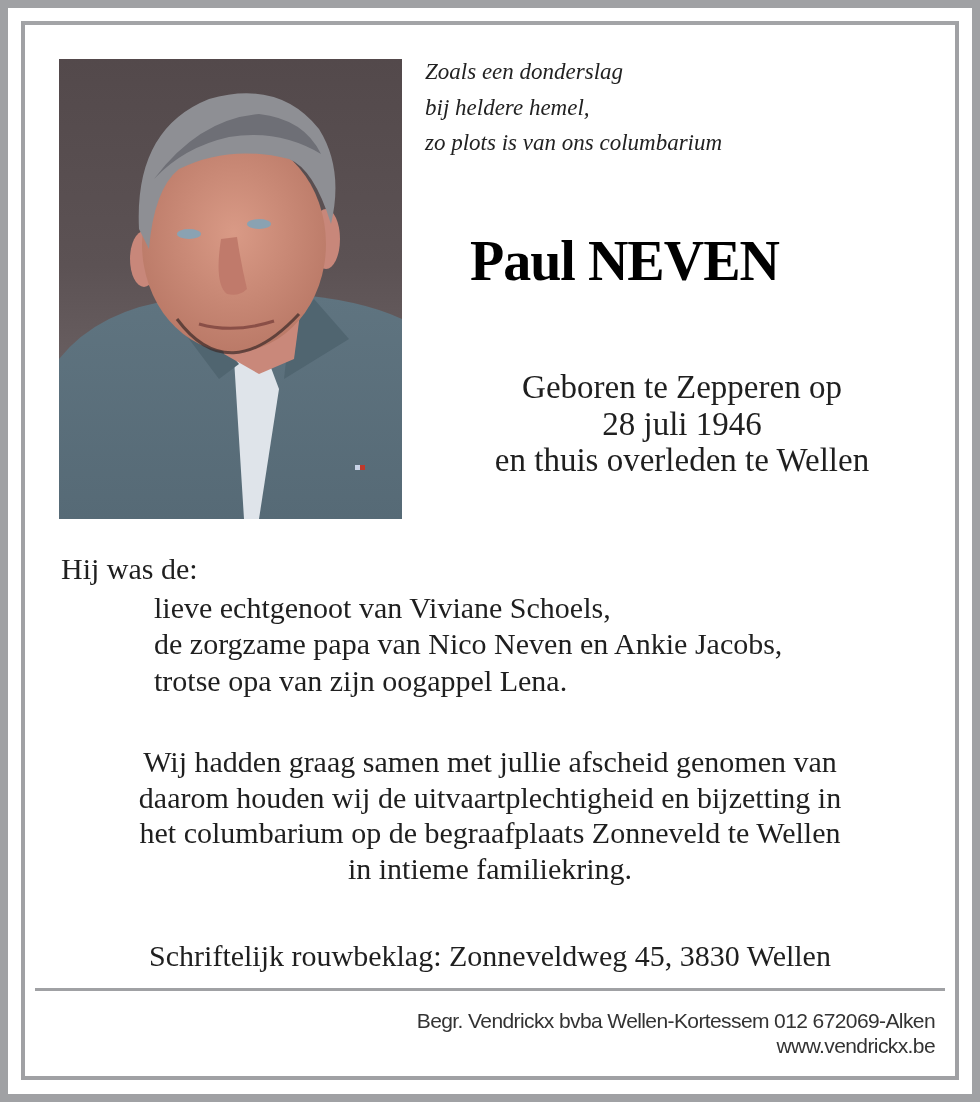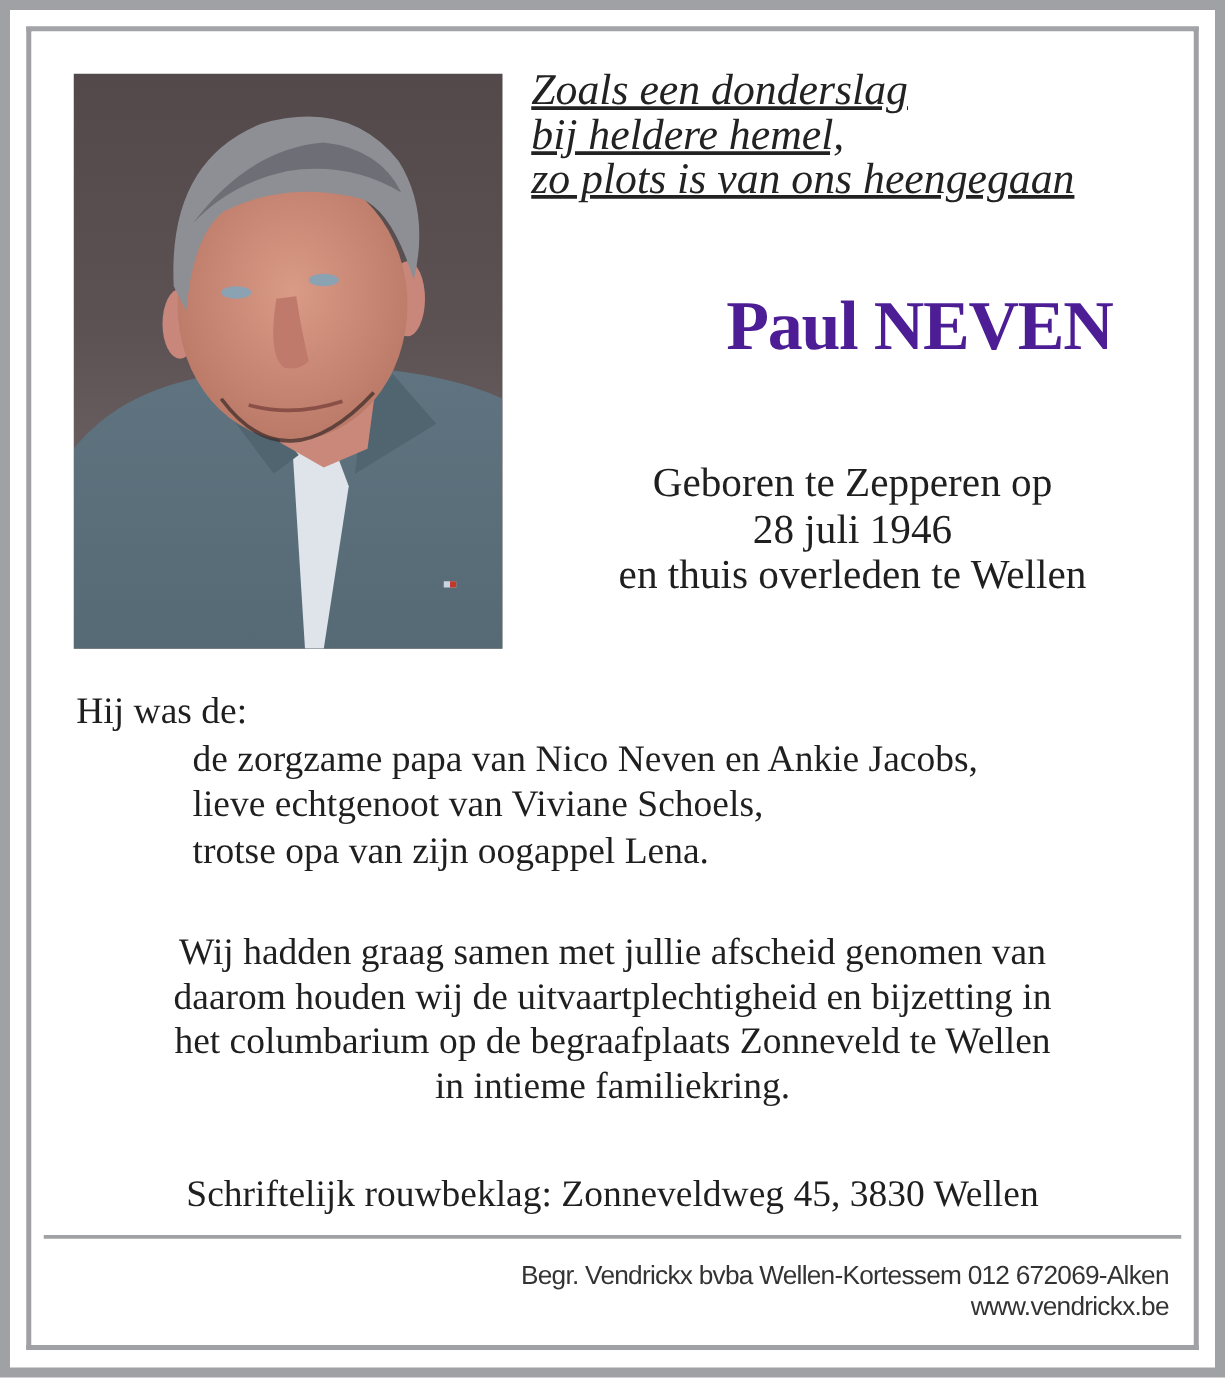--- a/index.html
+++ b/index.html
@@ -20,26 +20,26 @@
   }
   .photo {
     position: absolute; left: 59px; top: 59px; width: 343px; height: 460px;
     overflow: hidden;
     background: linear-gradient(180deg, #53494b 0%, #5c5254 45%, #6a6062 70%, #5e6468 100%);
   }
   .photo svg { display: block; }
   .poem {
     position: absolute; left: 425px; top: 54px; width: 500px;
     font-family: "Liberation Serif", "DejaVu Serif", serif;
-    font-style: italic; font-size: 35px; line-height: 35.5px; color: #222; text-decoration: underline;
+    font-style: italic; font-size: 23px; line-height: 35.5px; color: #222;
   }
   .name {
-    position: absolute; left: 470px; top: 226px; width: 420px; text-align: right;
+    position: absolute; left: 470px; top: 226px; width: 420px; text-align: left;
     font-family: "Liberation Serif", "DejaVu Serif", serif;
-    font-weight: bold; font-size: 56px; line-height: 70px; color: #4c1d95;
+    font-weight: bold; font-size: 56px; line-height: 70px; color: #000000;
     letter-spacing: -1px;
   }
   .dates {
     position: absolute; left: 442px; top: 369px; width: 480px; text-align: center;
     font-family: "Liberation Serif", "DejaVu Serif", serif;
     font-size: 33px; line-height: 36.5px; color: #1f1f1f;
   }
   .relations {
     position: absolute; left: 59px; top: 549px; width: 880px;
     font-family: "Liberation Serif", "DejaVu Serif", serif;
@@ -115,35 +115,35 @@
     <path d="M118 260 Q170 330 240 255" stroke="#3a2a28" stroke-width="3" fill="none" opacity="0.7"></path>
 
     <rect x="296" y="406" width="10" height="5" fill="#c8d3e6"></rect>
     <rect x="301" y="406" width="5" height="5" fill="#c0392b"></rect>
   </svg>
 </div>
 
 <div class="poem">
   <div>Zoals een donderslag</div>
   <div>bij heldere hemel,</div>
-  <div>zo plots is van ons heengegaan</div>
+  <div>zo plots is van ons columbarium</div>
 </div>
 
 <div class="name">Paul NEVEN</div>
 
 <div class="dates">
   <div>Geboren te Zepperen op</div>
   <div>28 juli 1946</div>
   <div>en thuis overleden te Wellen</div>
 </div>
 
 <div class="relations">
   <p class="intro">Hij was de:</p>
+  <p class="item">lieve echtgenoot van Viviane Schoels,</p>
   <p class="item">de zorgzame papa van Nico Neven en Ankie Jacobs,</p>
-  <p class="item">lieve echtgenoot van Viviane Schoels,</p>
   <p class="item">trotse opa van zijn oogappel Lena.</p>
 </div>
 
 <div class="message">
   <div>Wij hadden graag samen met jullie afscheid genomen van</div>
   <div>daarom houden wij de uitvaartplechtigheid en bijzetting in</div>
   <div>het columbarium op de begraafplaats Zonneveld te Wellen</div>
   <div>in intieme familiekring.</div>
 </div>
 

